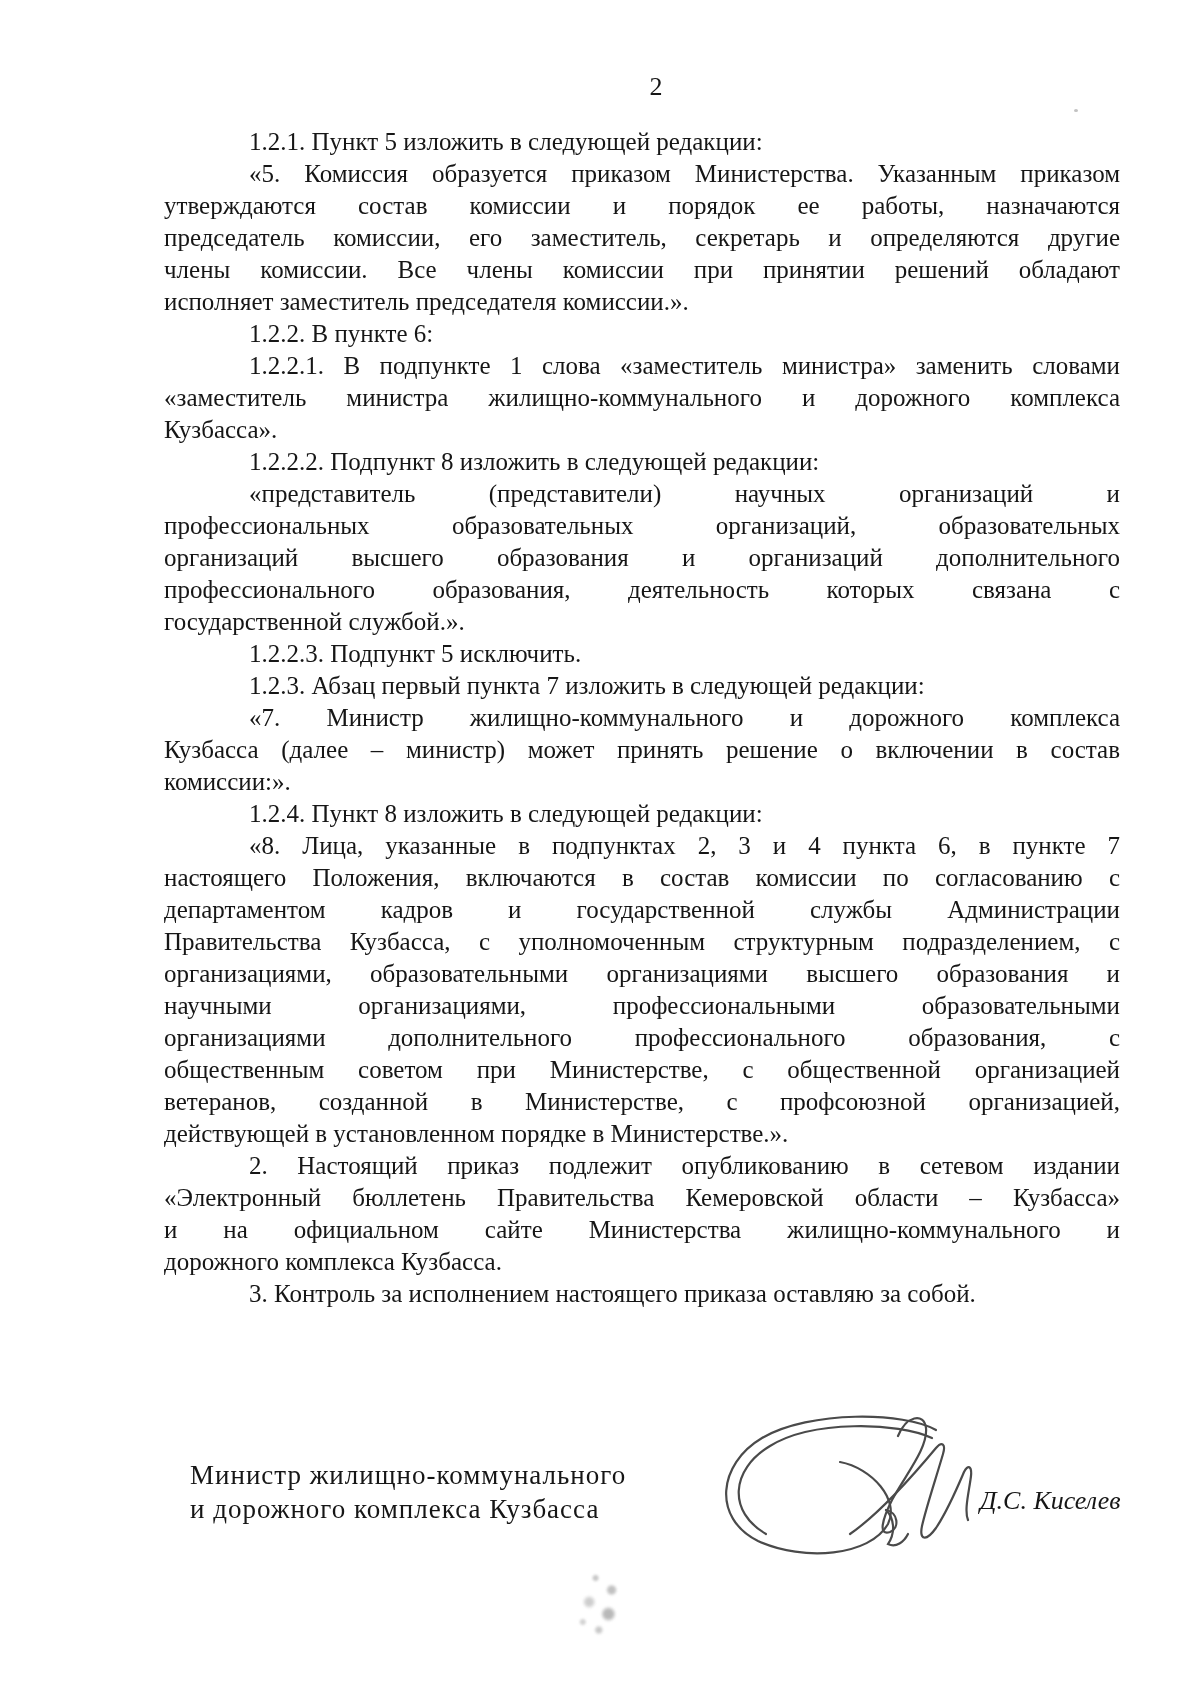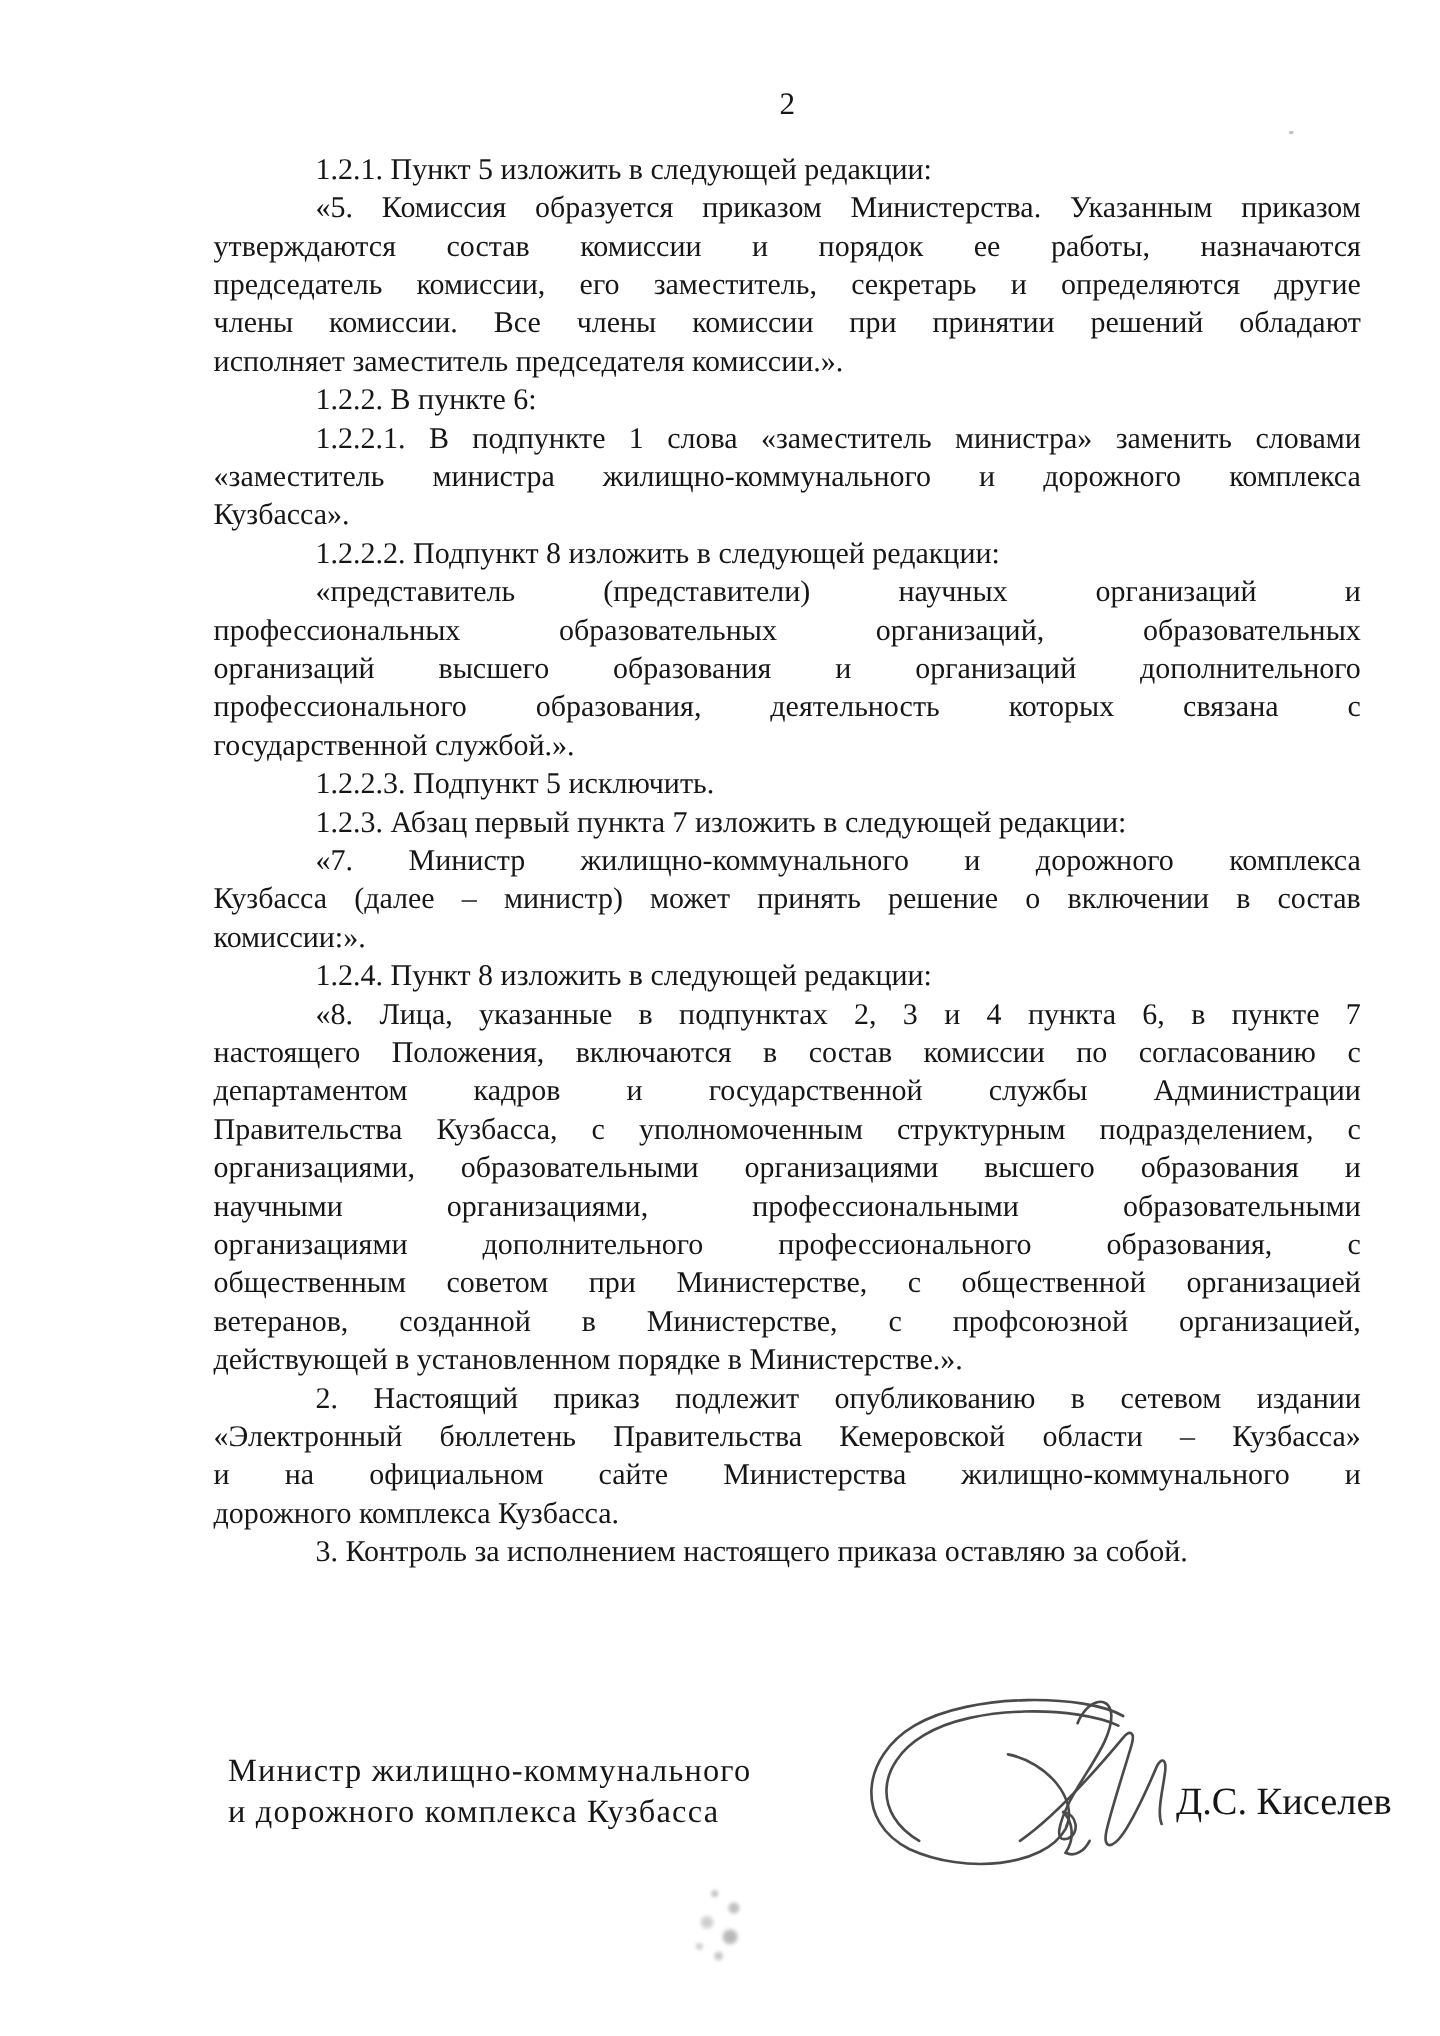--- a/index.html
+++ b/index.html
@@ -20,21 +20,21 @@
     top: 72px;
     left: 178px;
     width: 956px;
     text-align: center;
     font-size: 26px;
     line-height: 30px;
   }
   .body-text {
     position: absolute;
     top: 126px;
-    left: 178px;
+    left: 164px;
     width: 956px;
     font-size: 25px;
     line-height: 32px;
   }
   .paragraph { margin: 0; }
   .line {
     white-space: normal;
     text-align: left;
   }
   .line.stretch {
@@ -50,22 +50,23 @@
     left: 190px;
     width: 440px;
     font-size: 27px;
     line-height: 34px;
     letter-spacing: 1px;
   }
   .sig-name {
     position: absolute;
     top: 1486px;
     left: 980px;
-    font-size: 32px;
+    font-size: 26px;
     line-height: 30px;
+    font-style: italic;
   }
   .sig-svg {
     position: absolute;
     top: 1408px;
     left: 700px;
     width: 290px;
     height: 160px;
   }
   .speck {
     position: absolute;

